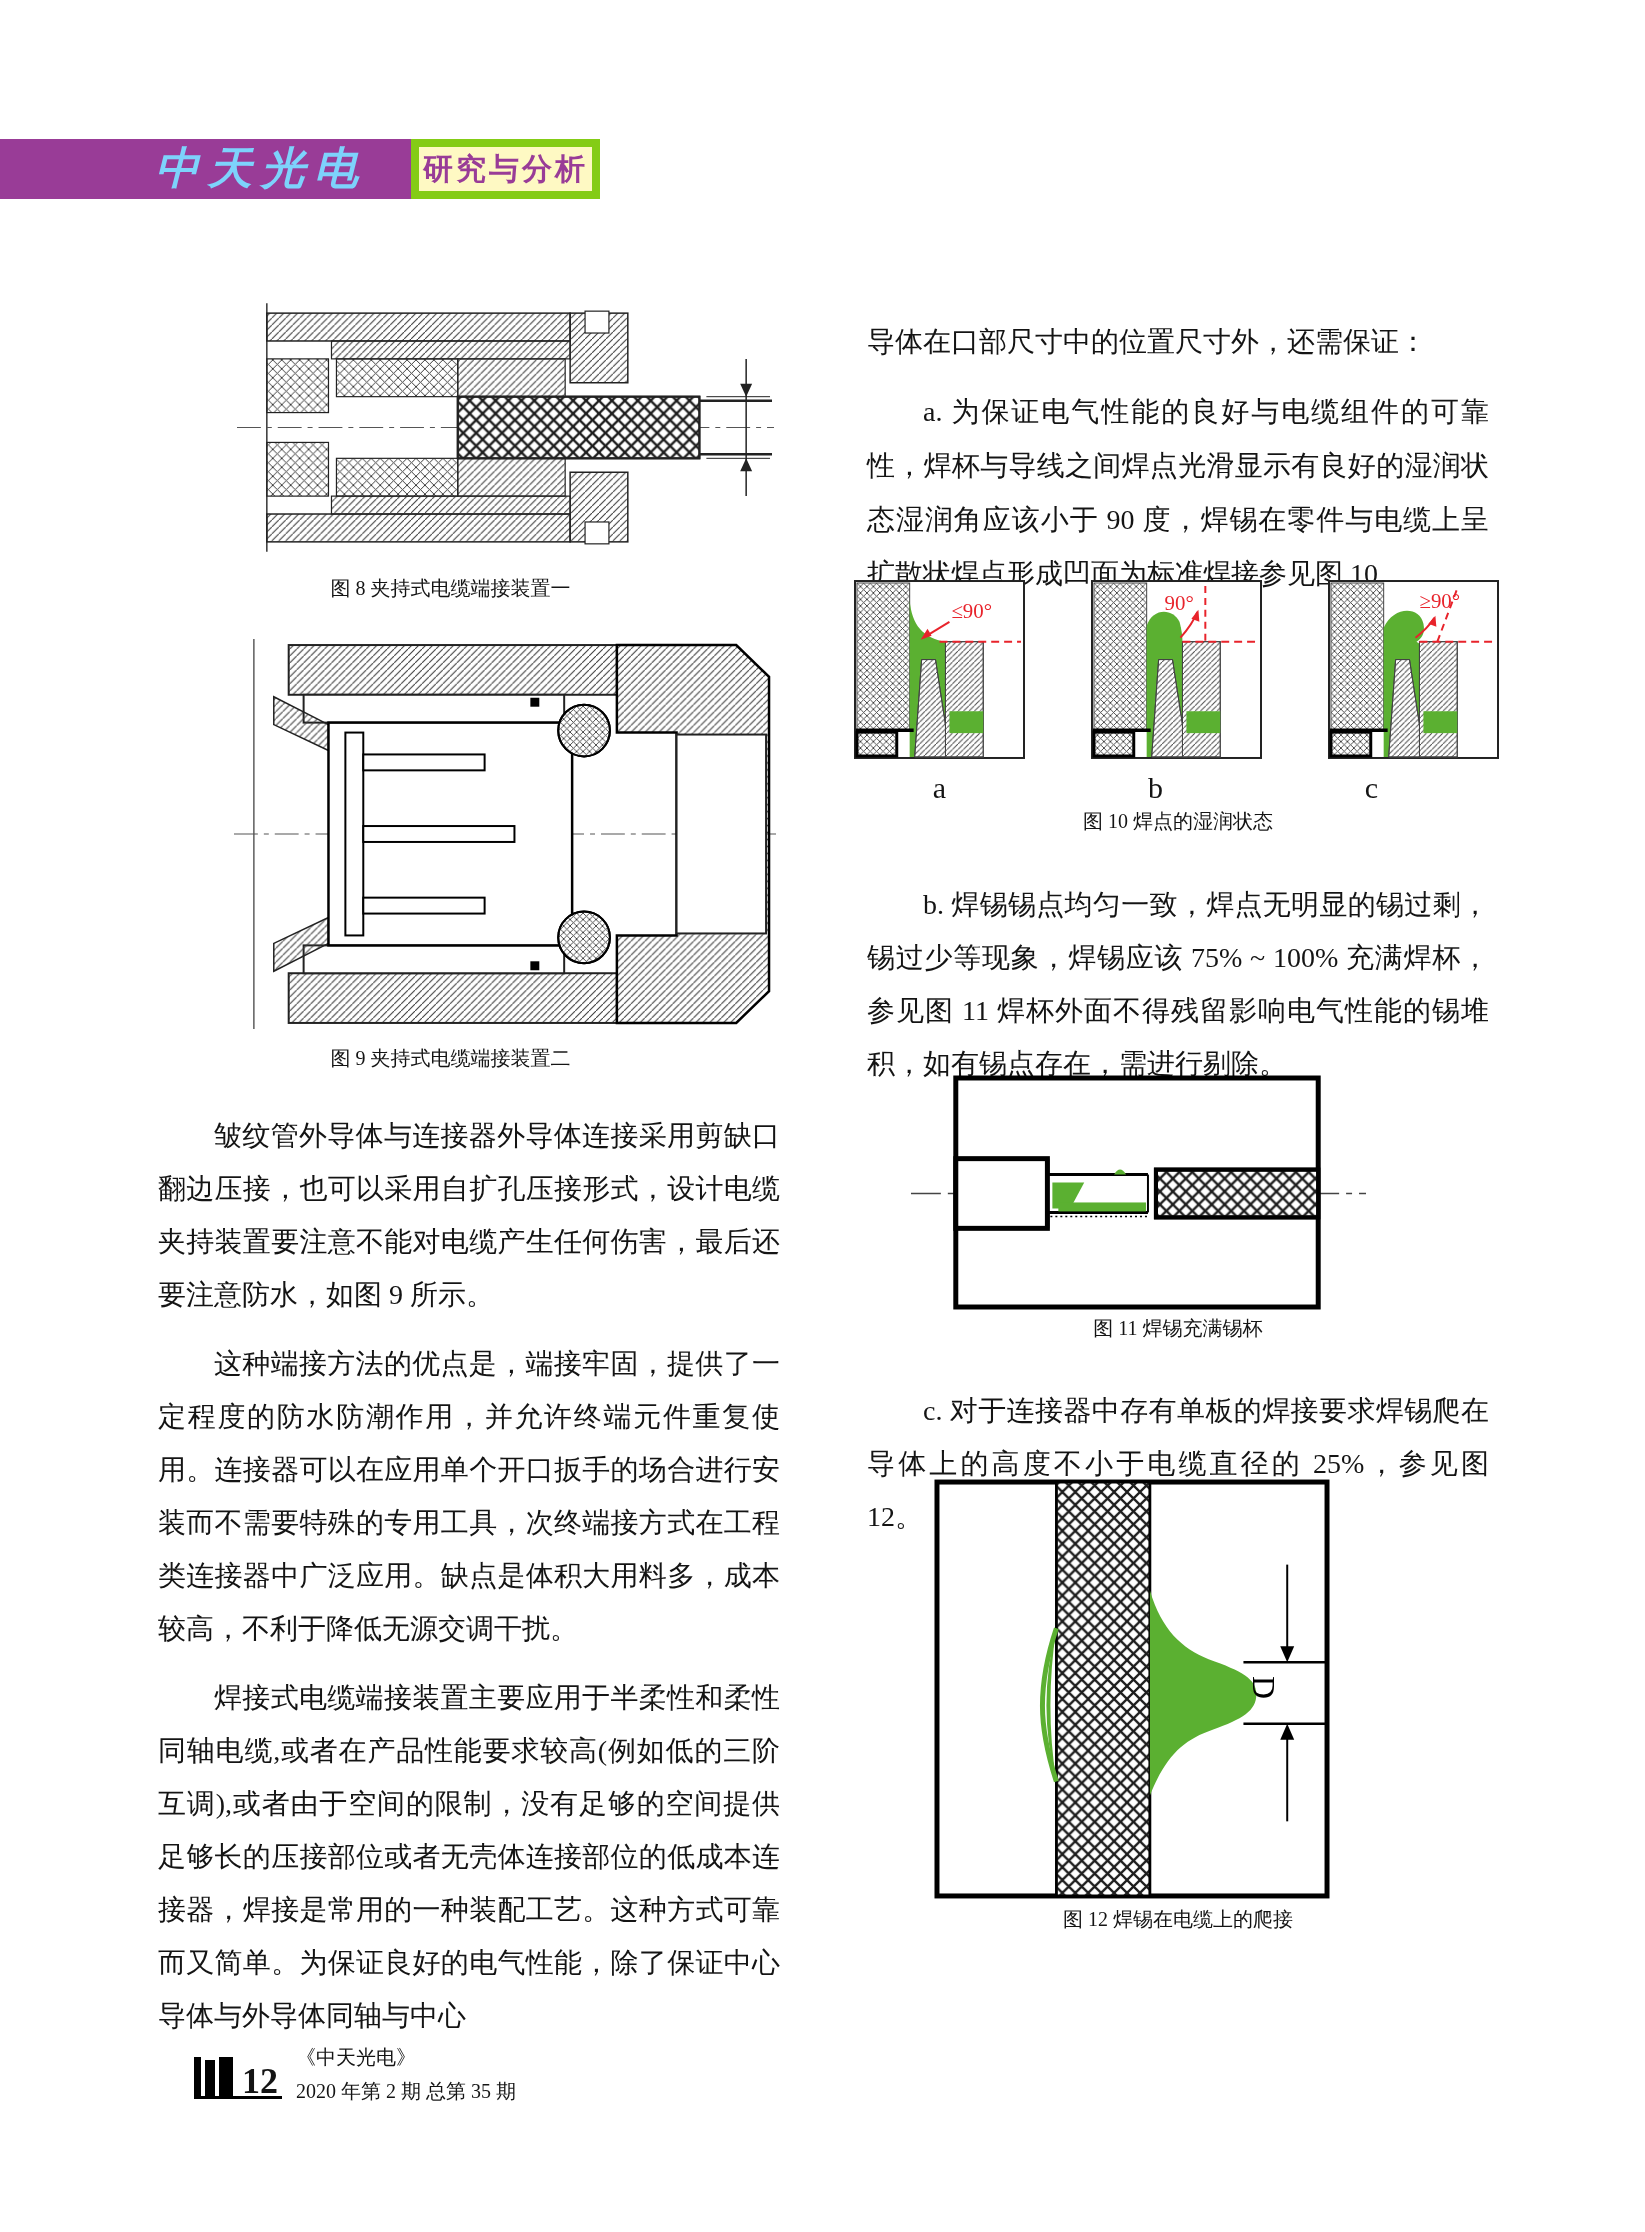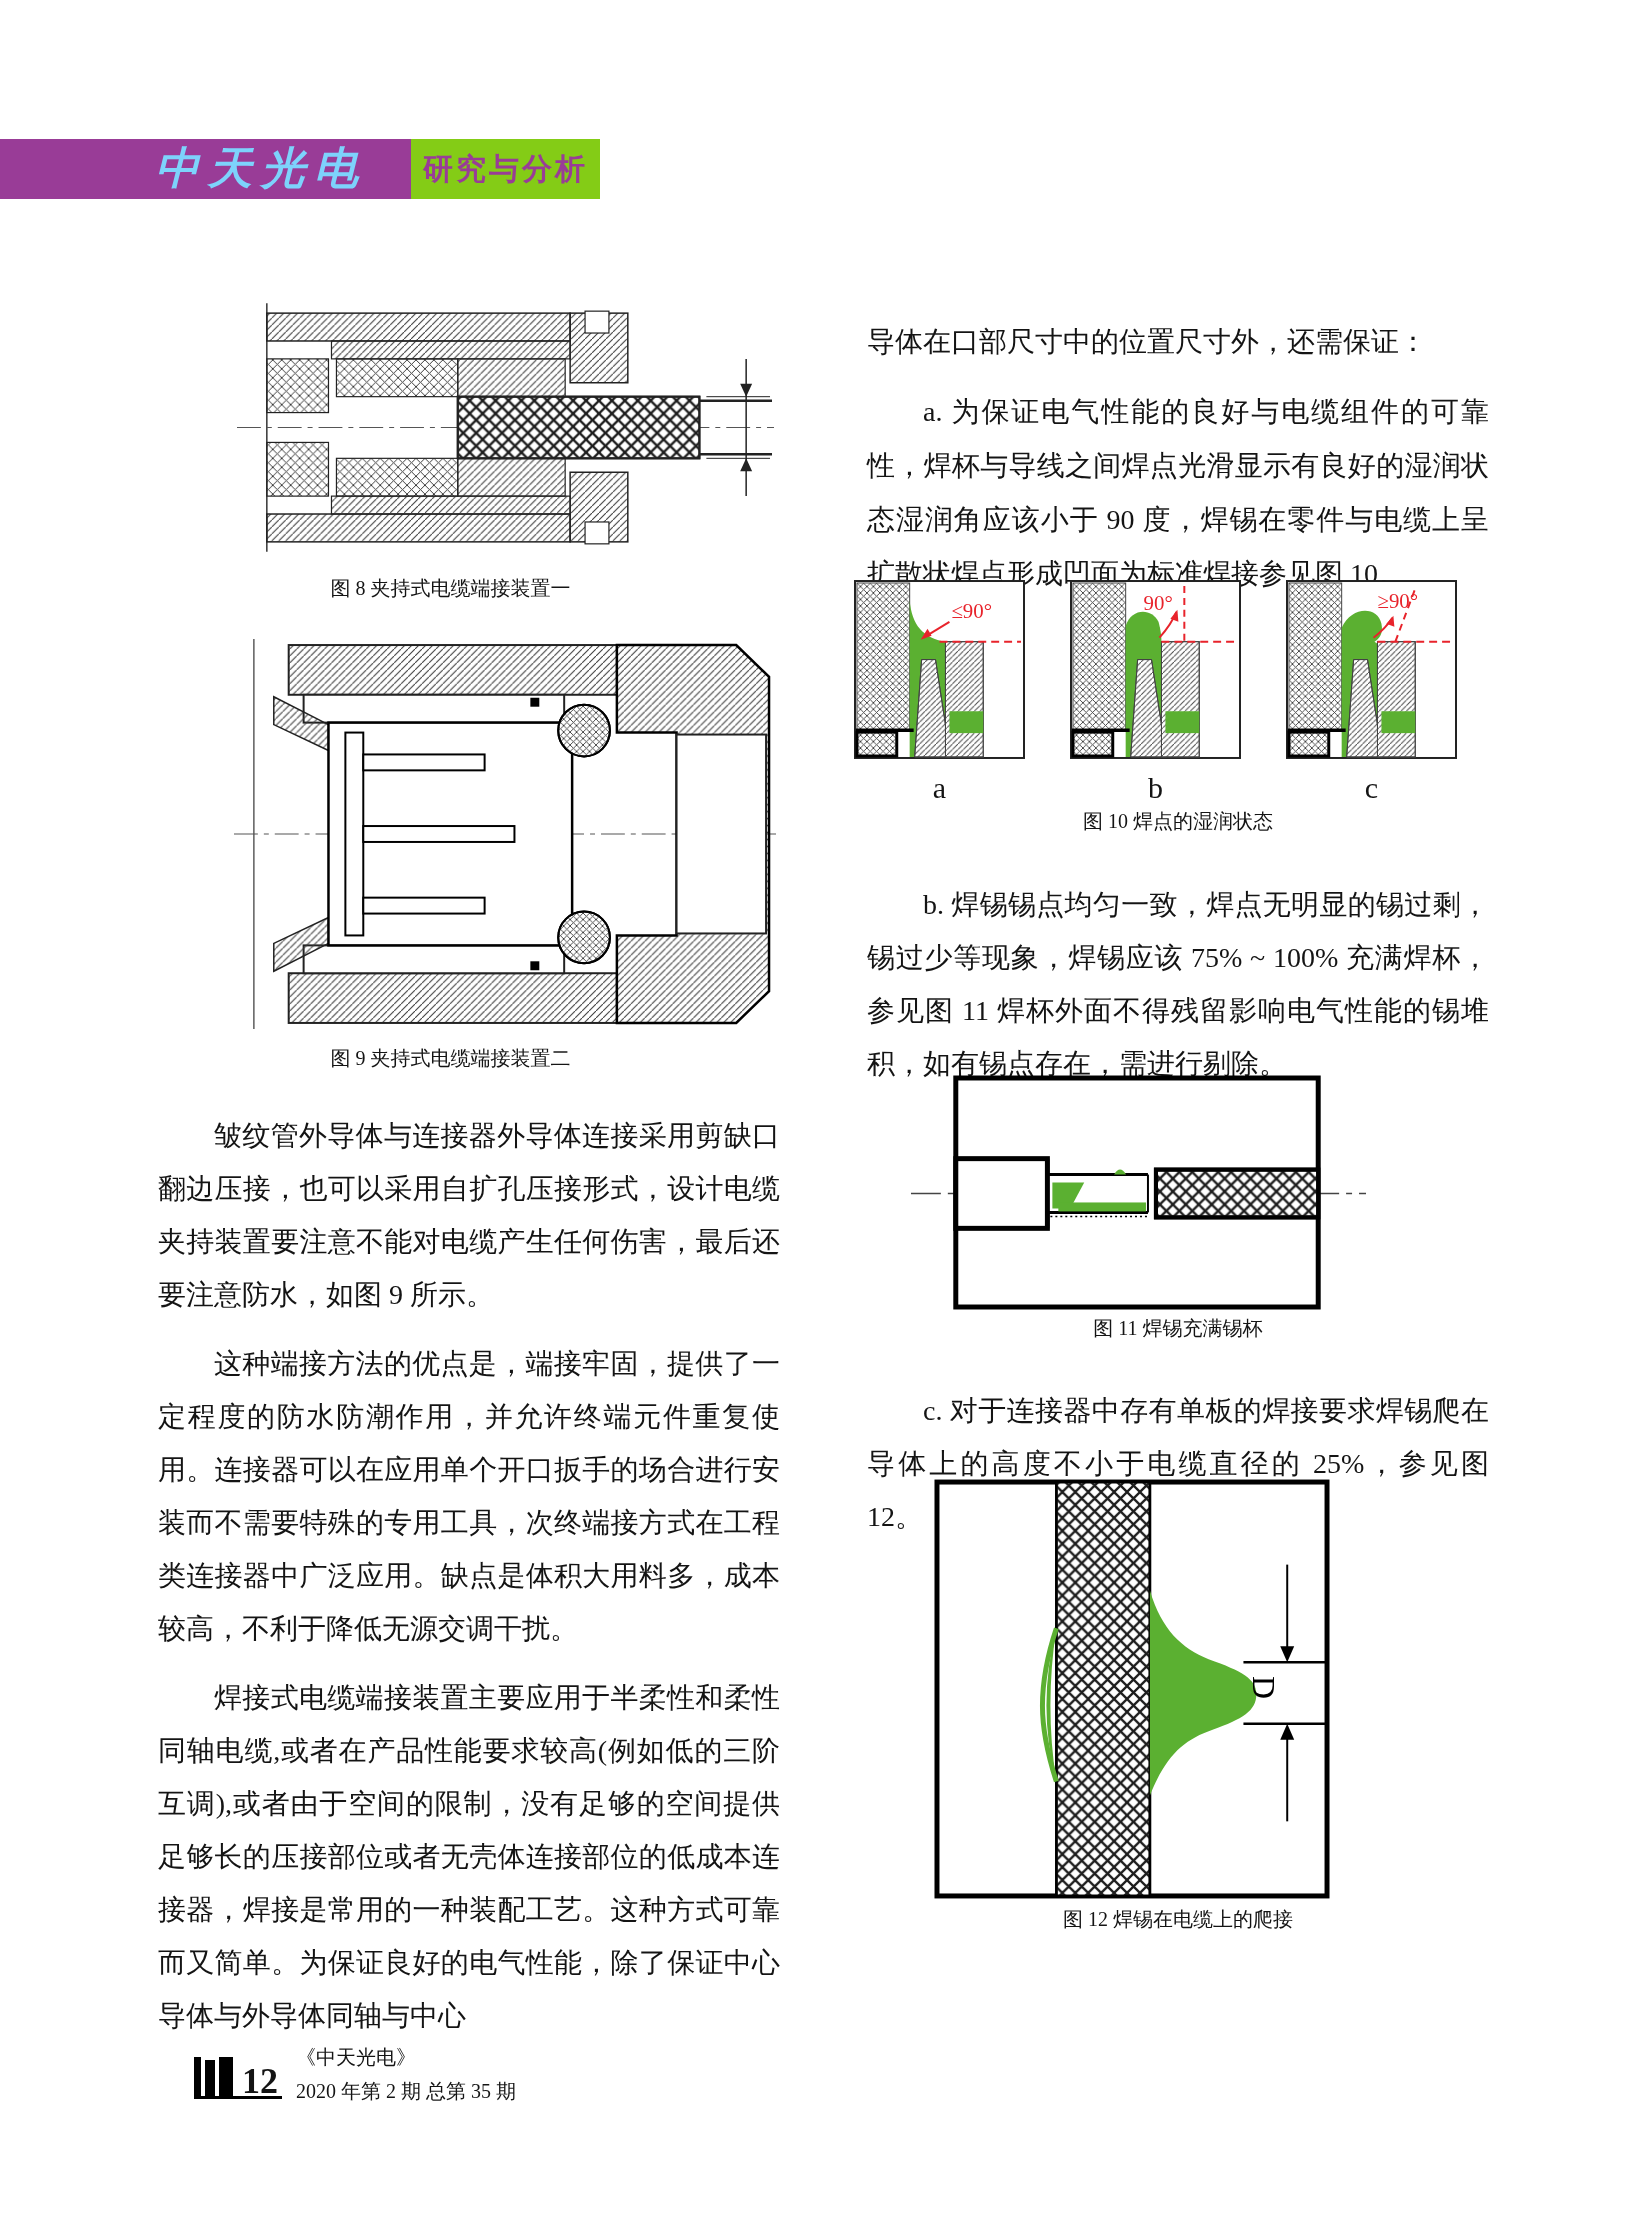--- a/index.html
+++ b/index.html
@@ -2,31 +2,31 @@
 <html><head>
 <meta charset="utf-8">
 <style>
   html,body{margin:0;padding:0;background:#e8e8e8;}
   .page{position:relative;width:1646px;height:2233px;background:#ffffff;overflow:hidden;
         font-family:"Liberation Serif","DejaVu Serif",serif;color:#141414;}
   .abs{position:absolute;}
   
   .band{left:0;top:139px;width:411px;height:60px;background:#993c97;display:flex;align-items:center;justify-content:flex-end;}
   .logo{color:#7dd3fc;font-size:44px;font-weight:bold;font-style:italic;letter-spacing:9px;padding-right:44px;line-height:60px;}
-  .tab{left:411px;top:139px;width:189px;height:60px;background:#84cc16;border:4px solid #84cc16;box-sizing:border-box;
+  .tab{left:411px;top:139px;width:189px;height:60px;background:#fef9c3;border:8px solid #84cc16;box-sizing:border-box;
        display:flex;align-items:center;justify-content:center;color:#993c97;font-weight:bold;font-size:30px;letter-spacing:3px;
        font-family:"Liberation Sans","DejaVu Sans",sans-serif;}
   
   .col-text{font-size:28px;line-height:53px;text-align:justify;}
   .col-text p{margin:16px;text-indent:2em;}
   .no-indent{text-indent:0 !important;}
   .h23{font-size:30px;font-weight:bold;line-height:56px;margin:6px 0 0 0;text-indent:0 !important;}
   .caption{font-size:20px;text-align:center;}
   
-  .fig10-row{display:flex;gap:45px;}
+  .fig10-row{display:flex;gap:66px;}
   .fig10-labels{display:flex;gap:45px;margin-top:12px;}
   .fig10-labels div{width:171px;text-align:center;font-size:30px;}
   
   .pgnum{font-family:Liberation Serif, serif;font-size:36px;font-weight:bold;}
   .foot-txt{font-size:20px;line-height:34px;}
   .bar{position:absolute;background:#000;}
   .underline{position:absolute;height:3px;background:#000;}
 </style>
 </head>
 <body>

